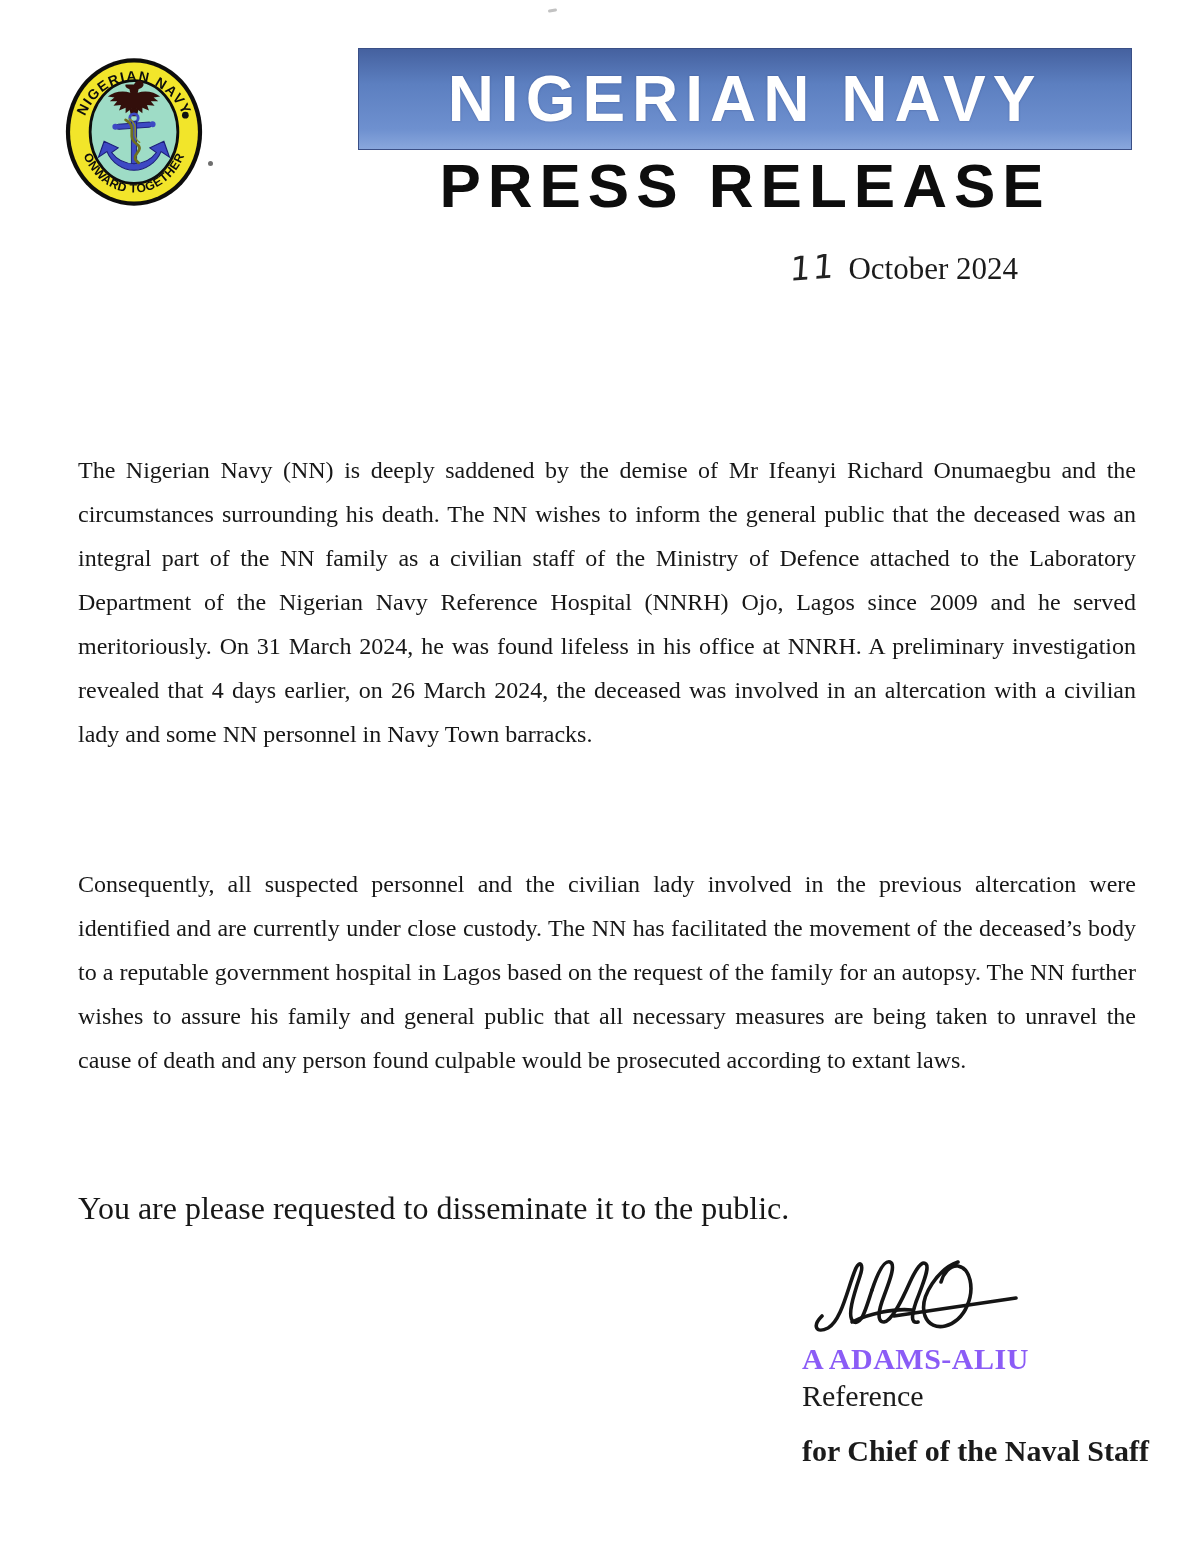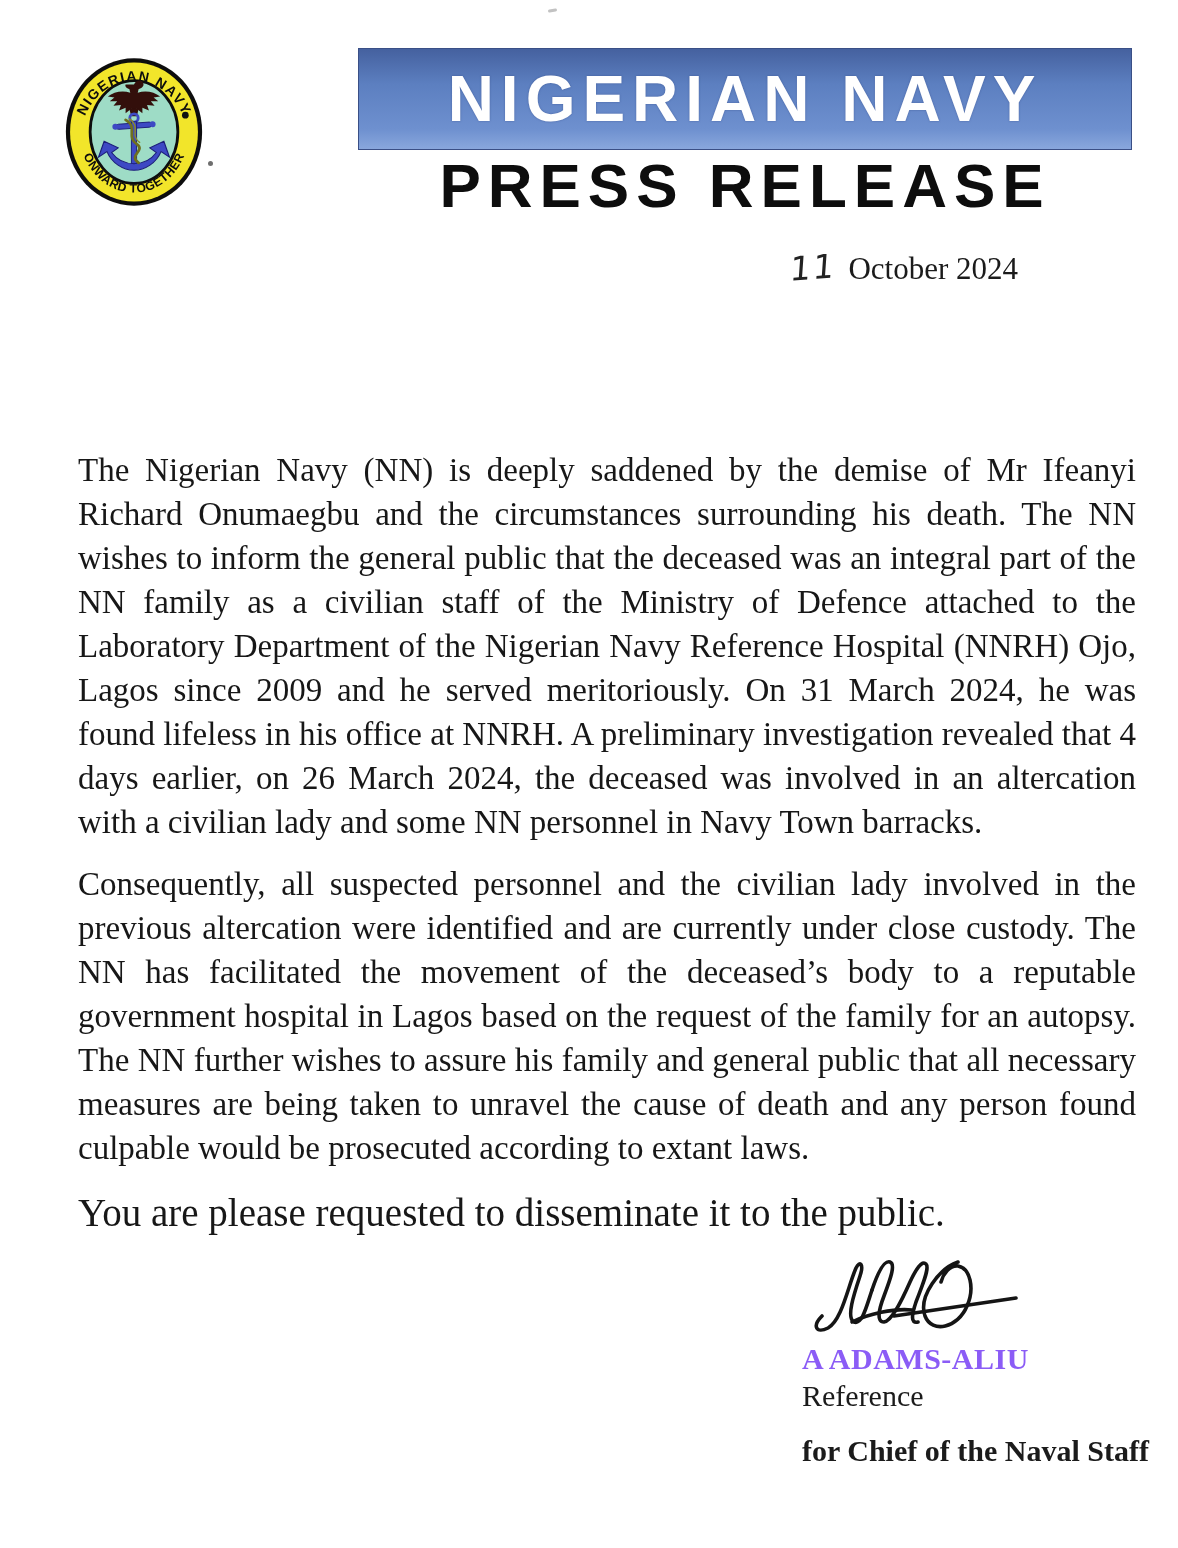--- a/index.html
+++ b/index.html
@@ -75,30 +75,30 @@
     transform: scaleX(0.74);
     transform-origin: 0 50%;
     border-bottom: 4px solid #121212;
     padding-bottom: 2px;
     color: #101010;
   }
   
   .para {
     position: absolute; left: 78px; width: 1058px;
     margin: 0;
-    font-size: 33px;
+    font-size: 24px;
     line-height: 44px;
     text-align: justify;
     color: #171717;
   }
   .p1 { top: 448px; }
   .p2 { top: 862px; }
   .closing {
     position: absolute; left: 78px; top: 1190px; width: 1058px; margin: 0;
-    font-size: 39px; color: #171717;
+    font-size: 32px; color: #171717;
   }
   
   .sig { position: absolute; left: 802px; top: 1252px; width: 376px; }
   .scribble { display: block; width: 216px; height: 88px; margin-left: 6px; }
   .sig-name { font-weight: 700; font-size: 30px; letter-spacing: 0.5px; margin-top: 2px; color: #8b5cf6; }
   .sig-rank { font-size: 30px; margin-top: 3px; }
   .sig-for  { font-size: 30px; margin-top: 21px; font-weight: bold; }
 </style>
 </head>
 <body>

